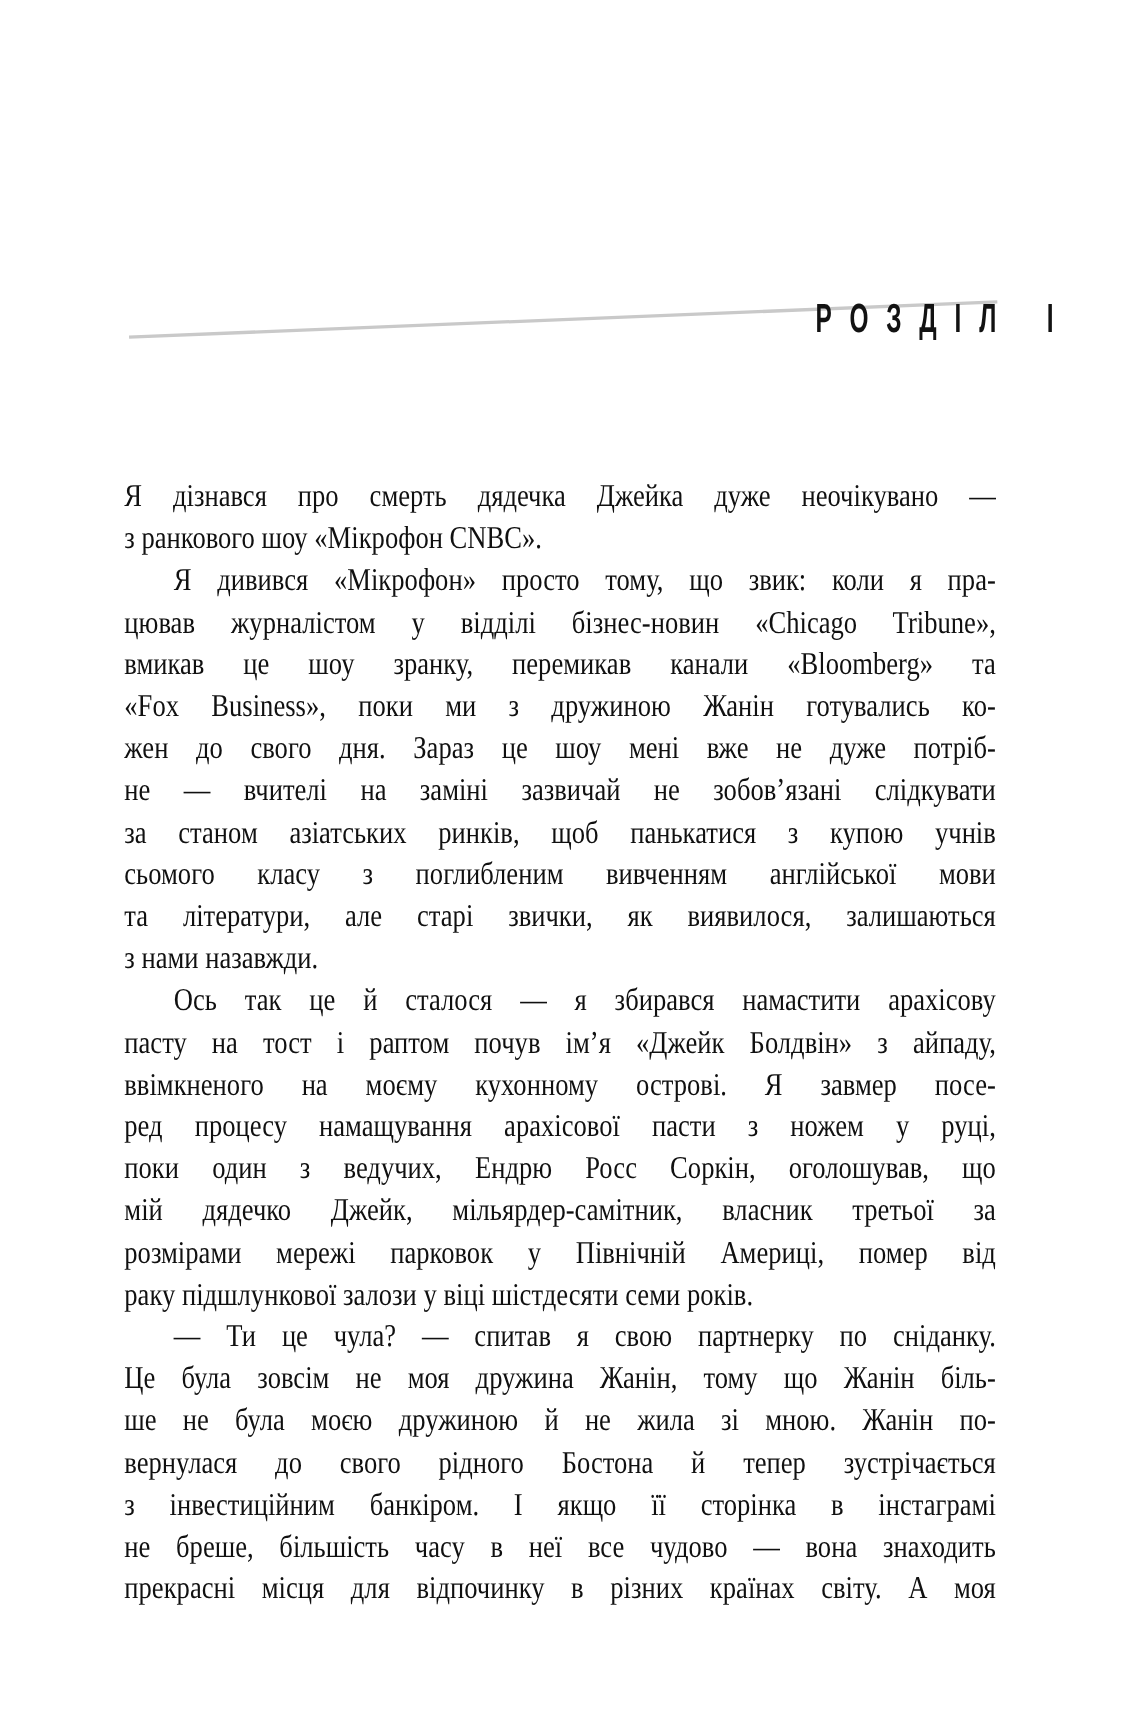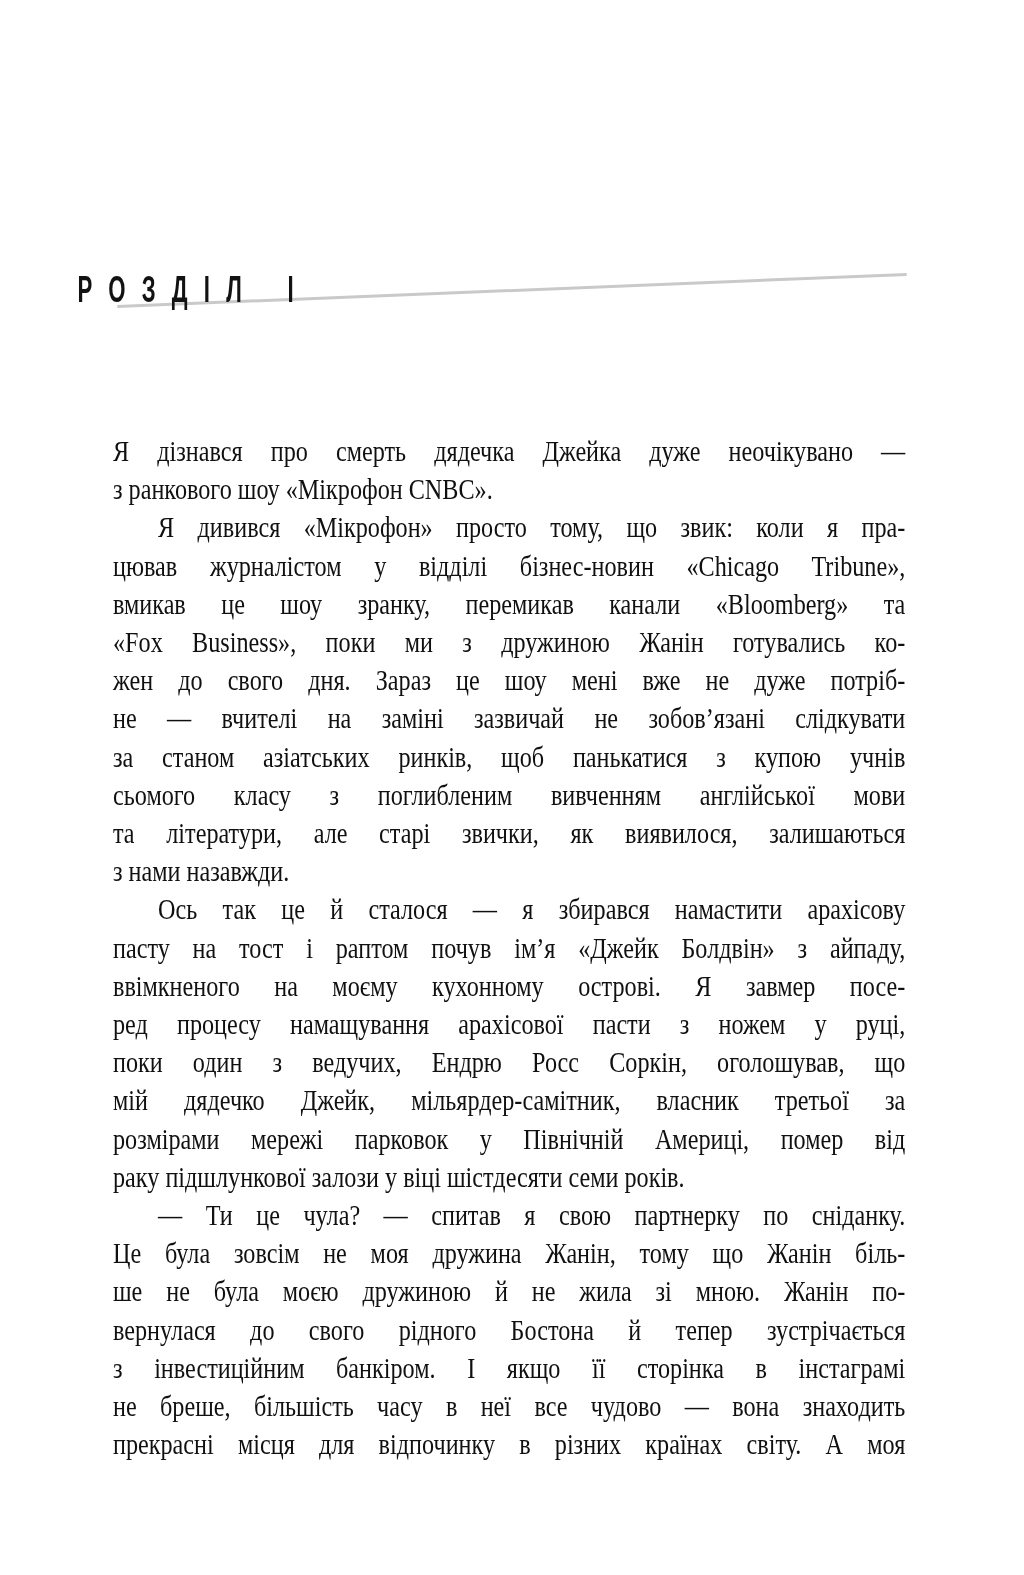--- a/index.html
+++ b/index.html
@@ -18,22 +18,22 @@
   .chapter-rule {
     position: absolute;
     left: 117px; top: 289px;
     width: 790px; height: 3px;
     background: #c9c9c9;
     transform: rotate(-2.32deg);
     z-index: 1;
   }
   .heading-wrap {
     position: absolute;
-    left: 0; right: 0; top: 270px;
-    text-align: left;
+    left: 16px; right: 0; top: 270px;
+    text-align: right;
     z-index: 2;
   }
   .heading-text {
     display: inline-block;
     font-family: "Liberation Sans", sans-serif;
     font-weight: 700;
     font-size: 37px;
     line-height: 40px;
     letter-spacing: 27px;
     word-spacing: 12px;

